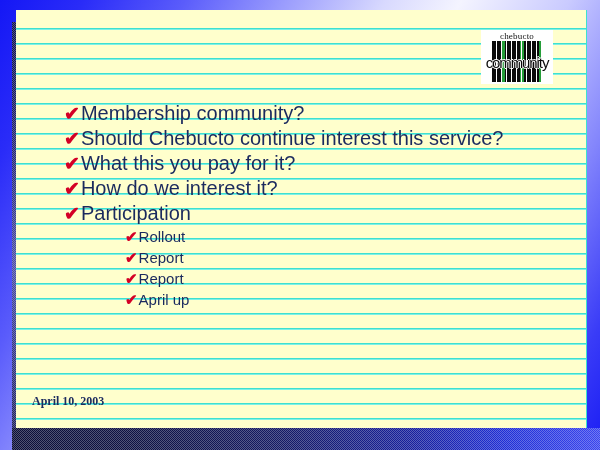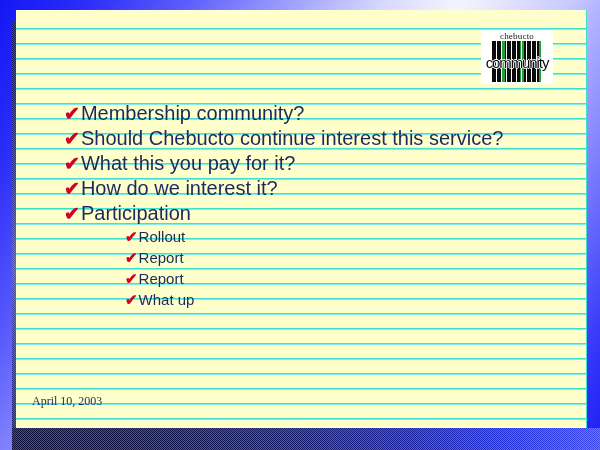--- a/index.html
+++ b/index.html
@@ -175,20 +175,21 @@
   .sub .check { font-size:15px; line-height:21px; }
 
   
   #date {
     position:absolute;
     left:32px; top:394px;
     font-family:"Liberation Serif", serif;
     font-size:12px;
     color:#1b2a5e;
     z-index:3;
+    font-weight:bold;
   }
 </style>
 </head>
 <body>
 
 <div id="slide">
 
   <div id="left-shadow"></div>
 
   <div id="page"></div>
@@ -241,20 +242,20 @@
       <span class="btext">Report</span>
     </div>
 
     <div class="bullet sub">
       <span class="check">✔</span>
       <span class="btext">Report</span>
     </div>
 
     <div class="bullet sub">
       <span class="check">✔</span>
-      <span class="btext">What up</span>
+      <span class="btext">April up</span>
     </div>
 
   </div>
 
   <div id="date">April 10, 2003</div>
 
 </div>
 
 </body></html>

